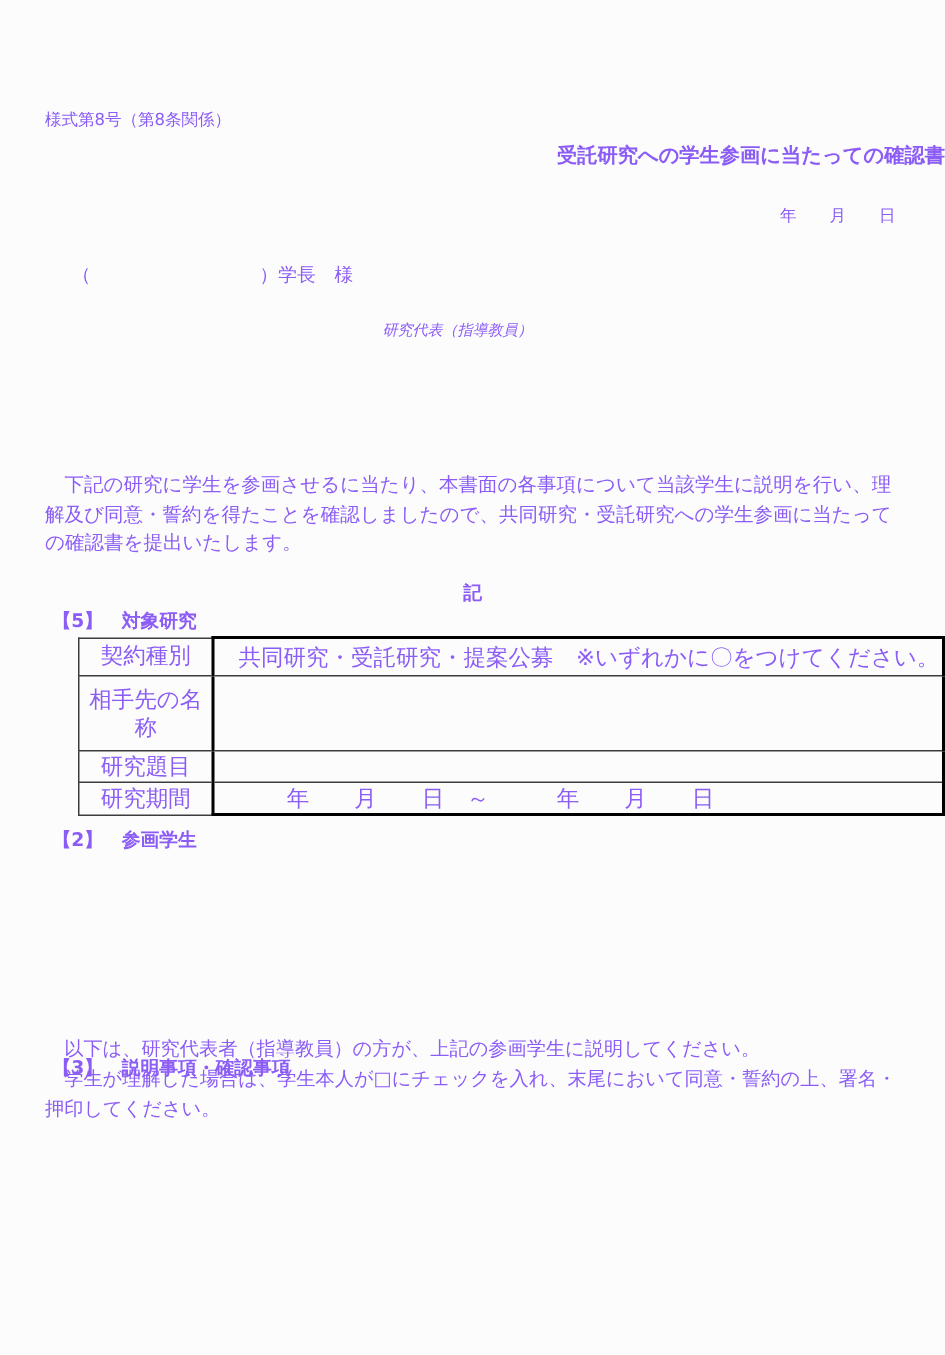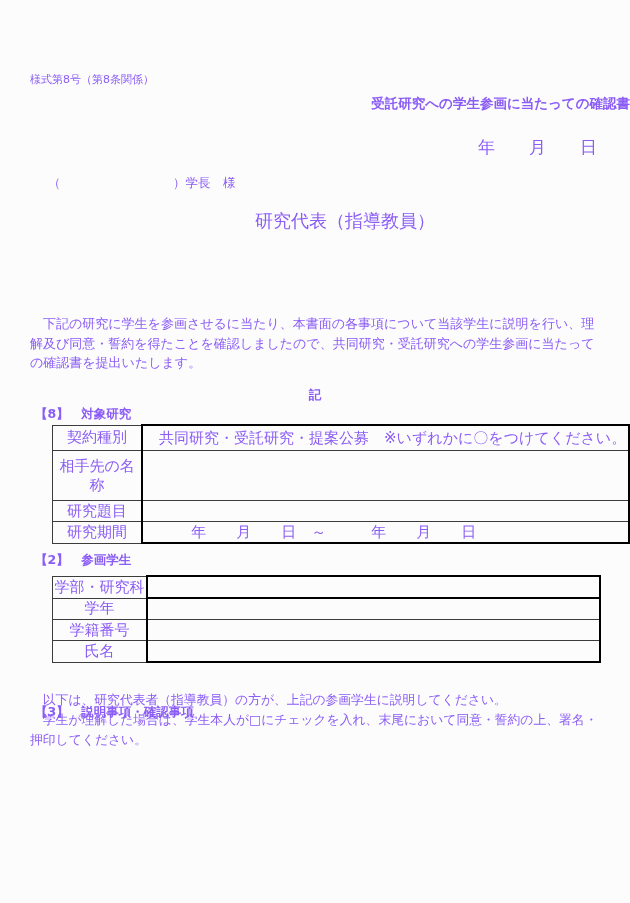--- a/index.html
+++ b/index.html
@@ -4,23 +4,23 @@
 <style>
   html,body { margin:0; padding:0; }
   .page {
     position:relative; width:630px; height:903px;
     background:#fcfcfc; overflow:hidden;
     font-family:"DejaVu Sans","Liberation Sans",sans-serif;
     color:#8b5cf6;
   }
   .form-number { position:absolute; left:30px; top:72px; font-size:11px; }
   .doc-title { position:absolute; left:0; top:95px; width:630px; text-align:right; font-weight:bold; font-size:13.5px; }
-  .date-line { position:absolute; top:136px; right:33px; font-size:17px; white-space:pre; }
+  .date-line { position:absolute; top:136px; right:33px; font-size:11px; white-space:pre; }
   .addressee { position:absolute; left:48px; top:175px; font-size:12.5px; white-space:pre; }
-  .rep-block { position:absolute; left:255px; top:211px; font-size:18px; line-height:19.3px; }
+  .rep-block { position:absolute; left:255px; top:211px; font-size:10px; line-height:19.3px;font-style:italic; }
   .rep-block .rep-fields { margin:0; padding:0 0 0 20px; list-style:none; }
   .body-par { position:absolute; left:30px; top:314px; width:576px; font-size:13px; line-height:19.5px; white-space:pre-wrap; }
   .ki { position:absolute; left:0; top:387px; width:630px; text-align:center; font-size:12.5px; font-weight:bold; }
   .sec-heading { position:absolute; left:35px; font-weight:bold; font-size:12.5px; white-space:pre; }
   #s1h { top:406px; }
   #s2h { top:552px; }
   #s3h { top:704px; }
   table.form { position:absolute; left:40px; border-collapse:collapse; table-layout:fixed; font-size:15px;margin-left:12px; }
   table.form td { border:1px solid #3c3c3c; padding:0; overflow:hidden; }
   table.form td.lab { width:93px; text-align:center; }
@@ -54,21 +54,21 @@
   <div class="addressee">（　　　　　　　　　）学長　様</div>
 
   <div class="rep-block">
     <div>研究代表（指導教員）</div>
   </div>
 
   <div class="body-par">　下記の研究に学生を参画させるに当たり、本書面の各事項について当該学生に説明を行い、理解及び同意・誓約を得たことを確認しましたので、共同研究・受託研究への学生参画に当たっての確認書を提出いたします。</div>
 
   <div class="ki">記</div>
 
-  <div class="sec-heading" id="s1h">【8】　対象研究</div>
+  <div class="sec-heading" id="s1h">【5】　対象研究</div>
 
   <table class="form" id="t1">
     <tbody>
         <tr class="r1">
       <td class="lab">契約種別</td>
       <td class="val">共同研究・受託研究・提案公募　※いずれかに〇をつけてください。</td>
     </tr>
     <tr class="r2">
       <td class="lab">相手先の名称</td>
       <td class="val"></td>
@@ -79,38 +79,18 @@
     </tr>
     <tr class="r4">
       <td class="lab">研究期間</td>
       <td class="val">年　　月　　日　～　　　年　　月　　日</td>
     </tr>
   </tbody>
     </table>
 
   <div class="sec-heading" id="s2h">【2】　参画学生</div>
 
-  <table class="form" id="t2">
-    <tbody>
-        <tr>
-      <td class="lab">学部・研究科</td>
-      <td class="val"></td>
-    </tr>
-    <tr>
-      <td class="lab">学年</td>
-      <td class="val"></td>
-    </tr>
-    <tr>
-      <td class="lab">学籍番号</td>
-      <td class="val"></td>
-    </tr>
-    <tr>
-      <td class="lab">氏名</td>
-      <td class="val"></td>
-    </tr>
-  </tbody>
-    </table>
 
   <div class="sec-heading" id="s3h">【3】　説明事項・確認事項</div>
   <div class="s3-line" id="s3l1">　以下は、研究代表者（指導教員）の方が、上記の参画学生に説明してください。</div>
   <div class="s3-line" id="s3l2">　学生が理解した場合は、学生本人が□にチェックを入れ、末尾において同意・誓約の上、署名・押印してください。</div>
 
 </div>
 
 </body></html>

